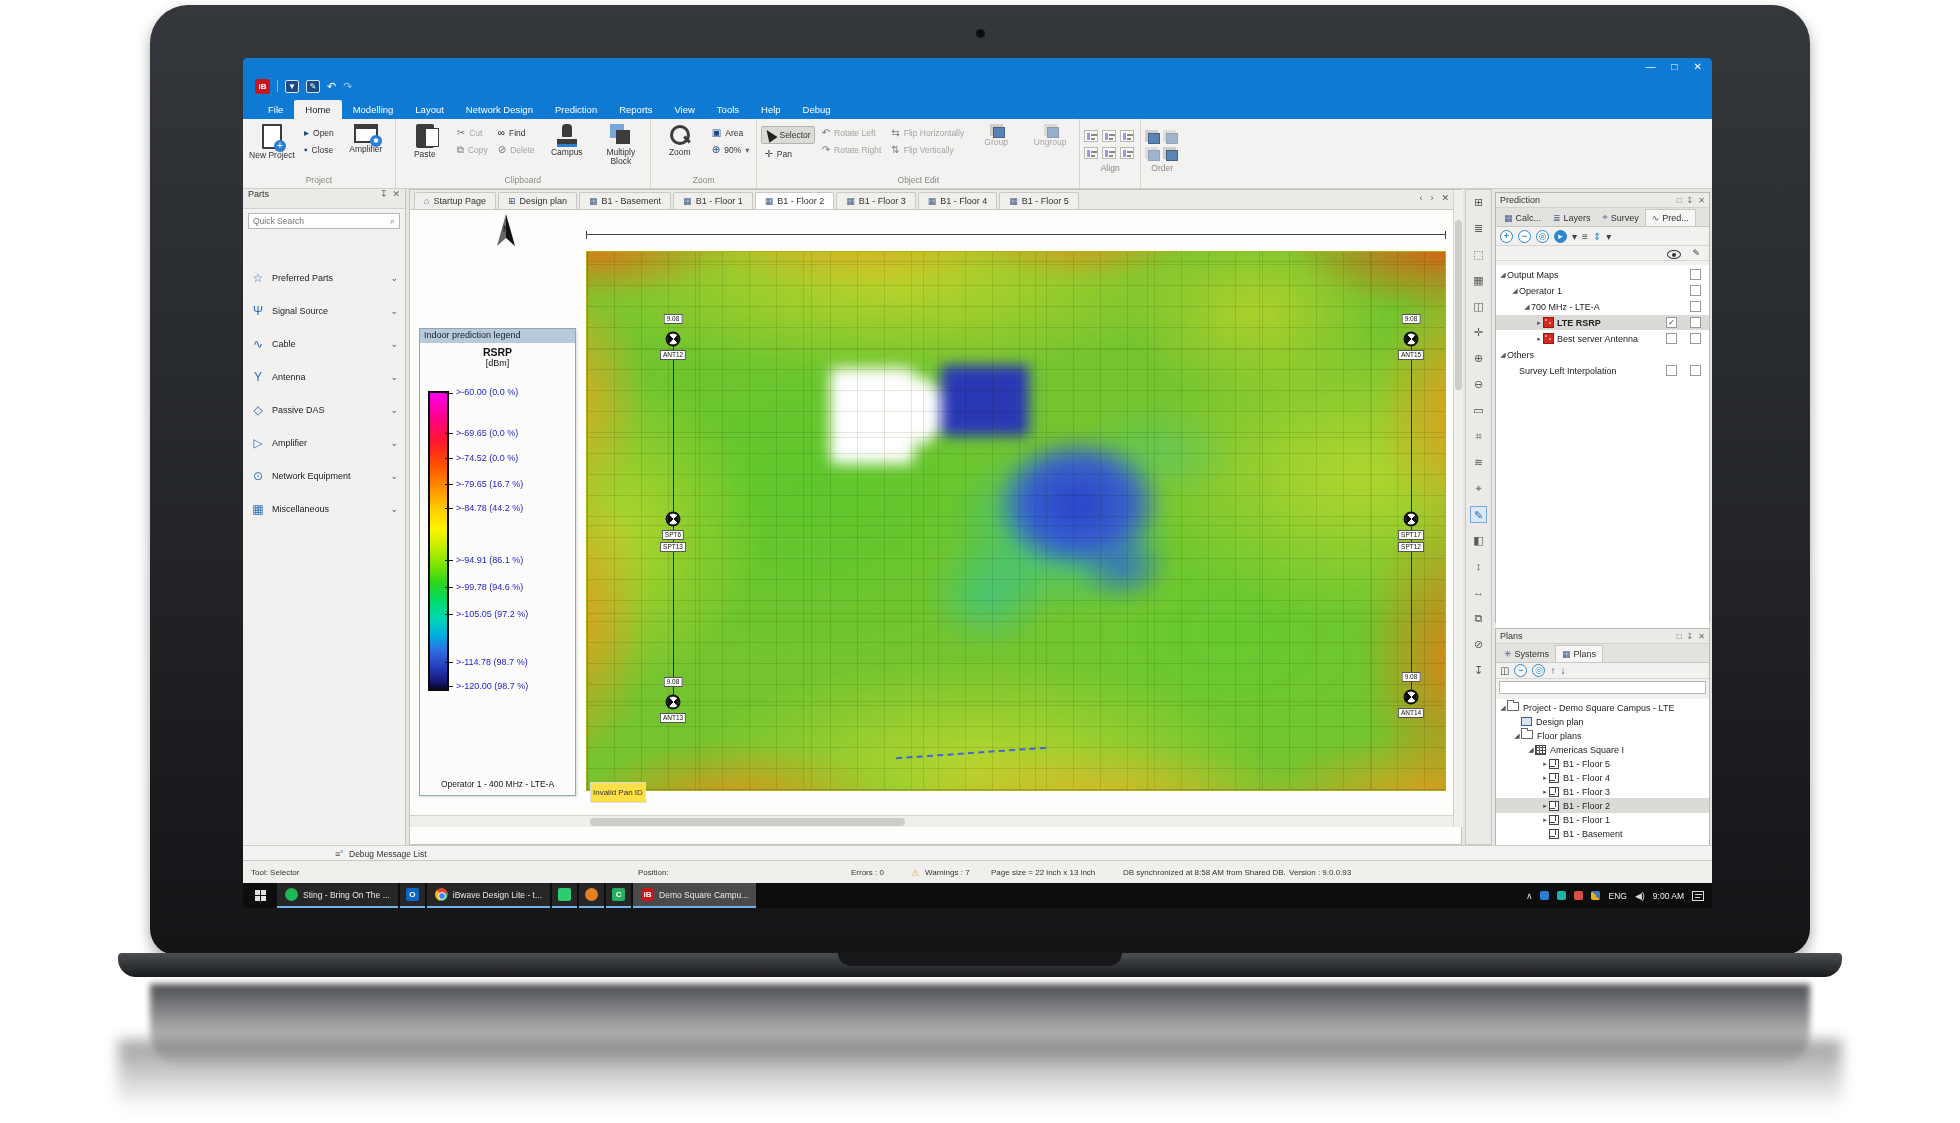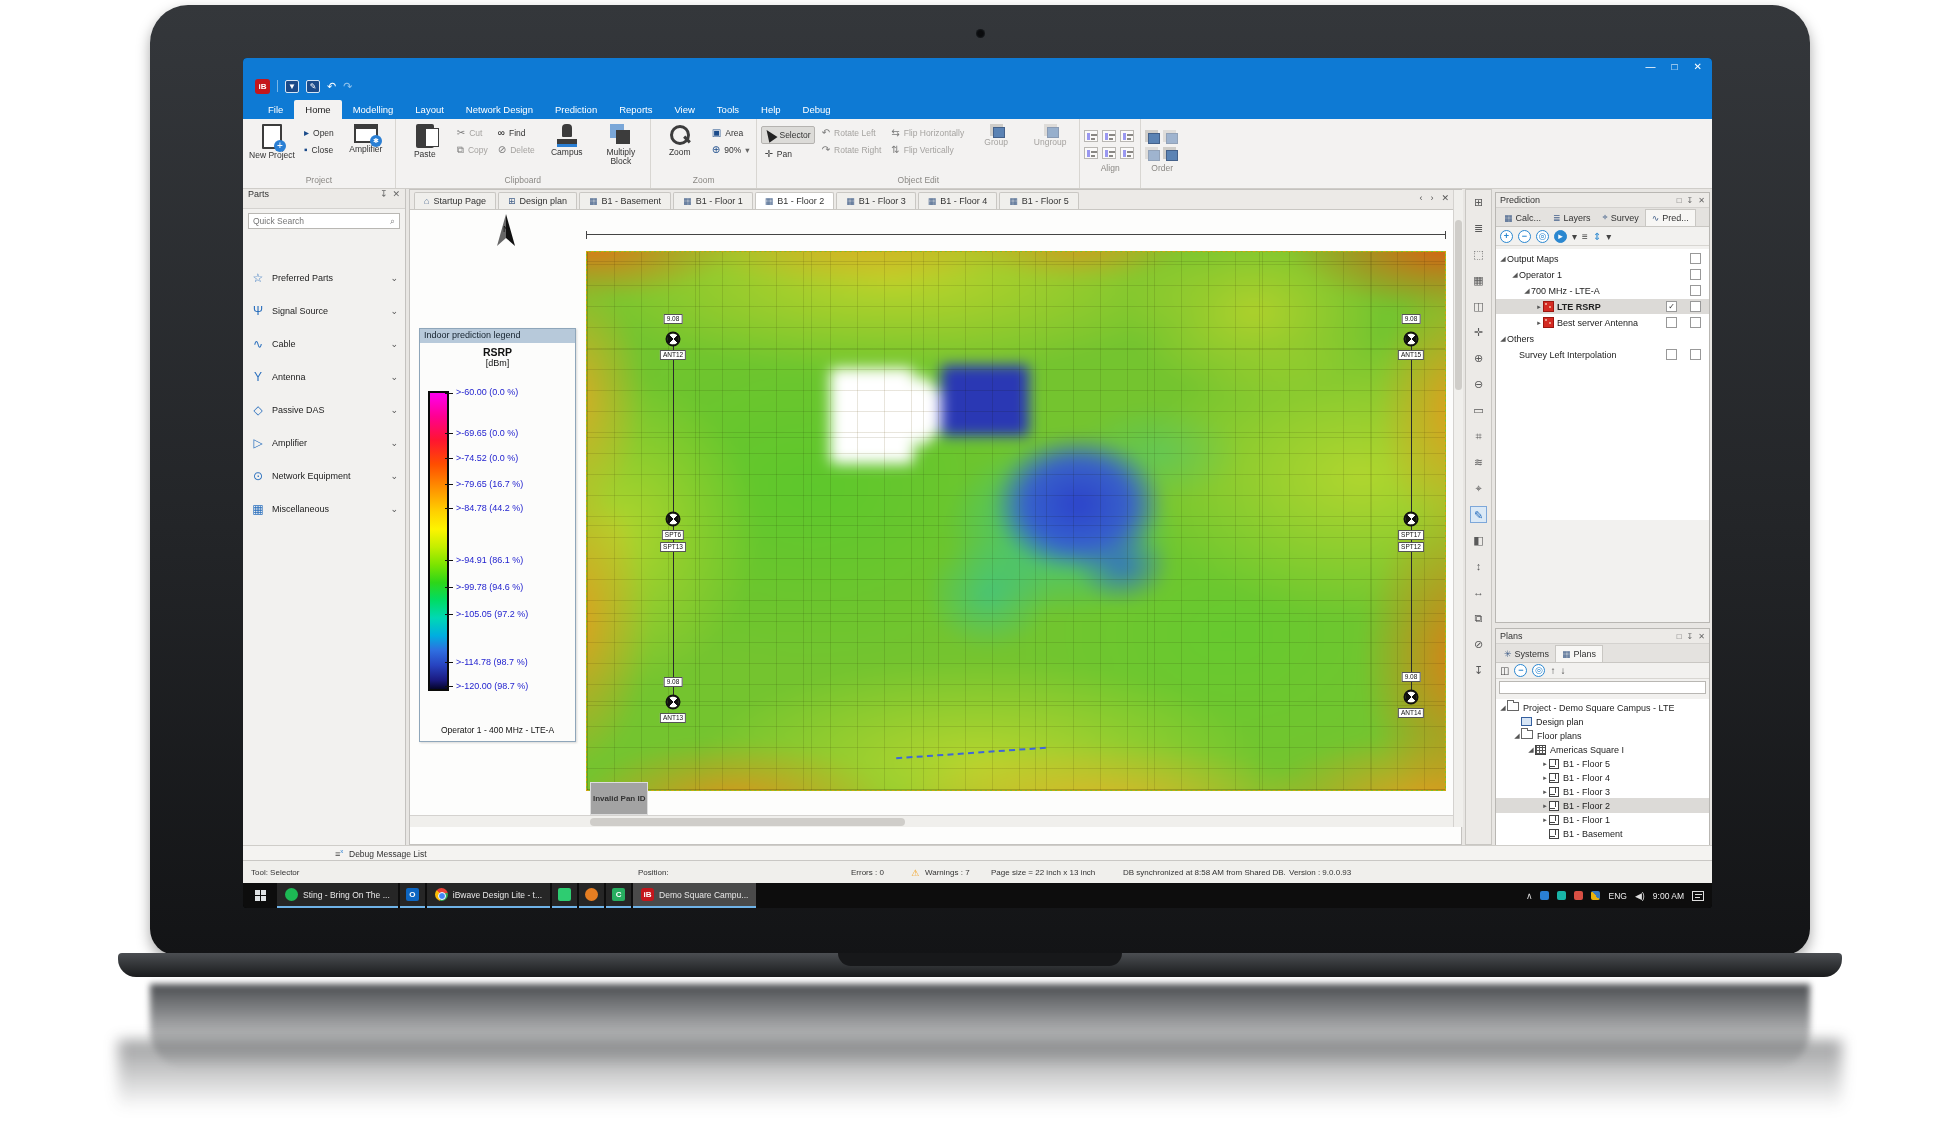--- a/index.html
+++ b/index.html
@@ -150,31 +150,31 @@
       repeating-linear-gradient(90deg, rgba(70,52,10,.14) 0 1px, transparent 1px 112px); }
   .hm-dash-blue { position:absolute; left:36%; top:93%; width:150px; border-top:2px dashed #3f66d8; transform:rotate(-4deg); }
 
   
   .riser { position:absolute; width:1px; background:#2b2b2b; }
   .ant-c { position:absolute; width:15px; height:15px; border-radius:50%; border:2px solid #111; transform:translate(-50%,-50%);
     background:conic-gradient(from 45deg, #111 0 90deg, #fff 90deg 180deg, #111 180deg 270deg, #fff 270deg 360deg); }
   .chip { position:absolute; transform:translateX(-50%); background:#fff; border:1px solid #555; font-size:6.5px; line-height:8px; padding:0 2px; color:#111; white-space:nowrap; }
 
   
-  .legend { position:absolute; left:9px; top:118px; width:157px; height:414px; background:#fcfcfb; border:1px solid #8fa6ba; box-shadow:1px 1px 2px rgba(0,0,0,.15); }
+  .legend { position:absolute; left:9px; top:118px; width:157px; height:468px; background:#fcfcfb; border:1px solid #8fa6ba; box-shadow:1px 1px 2px rgba(0,0,0,.15); }
   .lg-hd { height:14px; background:#b7c9da; font-size:9px; color:#15222e; padding:1px 4px; }
   .lg-metric { text-align:center; font-size:10.5px; font-weight:bold; color:#111; margin-top:3px; }
   .lg-unit { text-align:center; font-size:9px; color:#111; }
   .lg-bar { position:absolute; left:8px; top:62px; width:21px; height:300px; border:2px solid #0a0a0a;
     background:linear-gradient(180deg,#ff00f0 0%,#ff0090 8%,#ff1530 16%,#ff4d00 24%,#ff9000 32%,#ffd000 40%,#fdf400 46%,#c4ee00 52%,#7ce400 58%,#2ed618 64%,#00dc64 70%,#00d8b4 76%,#00aee0 82%,#2e6ee0 87%,#2743c0 92%,#1a1a80 97%,#05052a 100%); }
   .lg-tick { position:absolute; left:25px; width:8px; border-top:1px solid #111; }
   .lg-lab { position:absolute; left:36px; font-size:9px; color:#2323cf; white-space:nowrap; }
   .lg-foot { position:absolute; left:0; right:0; bottom:6px; text-align:center; font-size:8.5px; color:#111; }
 
-  .invalid-pan { position:absolute; left:180px; top:572px; background:#a3a3a3; font-size:8px; color:#333; padding:11px 2px; border:1px solid #ddd;font-weight:bold; }
+  .invalid-pan { position:absolute; left:180px; top:572px; background:#fde047; font-size:8px; color:#333; padding:5px 2px; border:1px solid #ddd; }
 
   
   .hscroll { position:absolute; left:0; top:625px; width:1043px; height:12px; background:#f0efec; border-top:1px solid #d4d2cf; }
   .hscroll .thumb { position:absolute; left:180px; top:2px; width:315px; height:8px; background:#cfcdc9; border-radius:4px; }
   .vscroll { position:absolute; left:1043px; top:0px; width:10px; height:637px; background:#f0efec; border-left:1px solid #d4d2cf; }
   .vscroll .thumb { position:absolute; left:1px; top:30px; width:7px; height:170px; background:#cfcdc9; border-radius:4px; }
 
   
   .rtoolbar { position:absolute; left:1222px; top:0; width:27px; height:656px; background:#eceae7; border:1px solid #c9c7c3; display:flex; flex-direction:column; align-items:center; padding-top:4px; gap:9px; }
   .rt-ic { width:17px; height:17px; font-size:11px; line-height:17px; text-align:center; color:#5a5a5a; }
@@ -675,21 +675,21 @@
             <div class="bc fill">▸</div>
             <span class="pt-gl">▾</span>
             <span class="pt-gl">≡</span>
             <span class="pt-gl" style="color:#2a87d0">⇕</span>
             <span class="pt-gl">▾</span>
           </div>
           <div class="colhdr" style="top:53px">
             <span class="ic-eye"></span>
             <span style="position:absolute;right:9px;top:2px;font-size:9px;color:#333">✎</span>
           </div>
-          <div class="tree" style="top:56px;height:271px">
+          <div class="tree" style="top:72px;height:363px">
             <div class="trow" style="top:2px">
                 <span class="ar" style="margin-left:3px">◢</span>
                 <span class="lb">Output Maps</span>
                 <span class="cb col2"></span>
               </div>
             <div class="trow" style="top:18px">
                 <span class="ar" style="margin-left:15px">◢</span>
                 <span class="lb">Operator 1</span>
                 <span class="cb col2"></span>
               </div>

